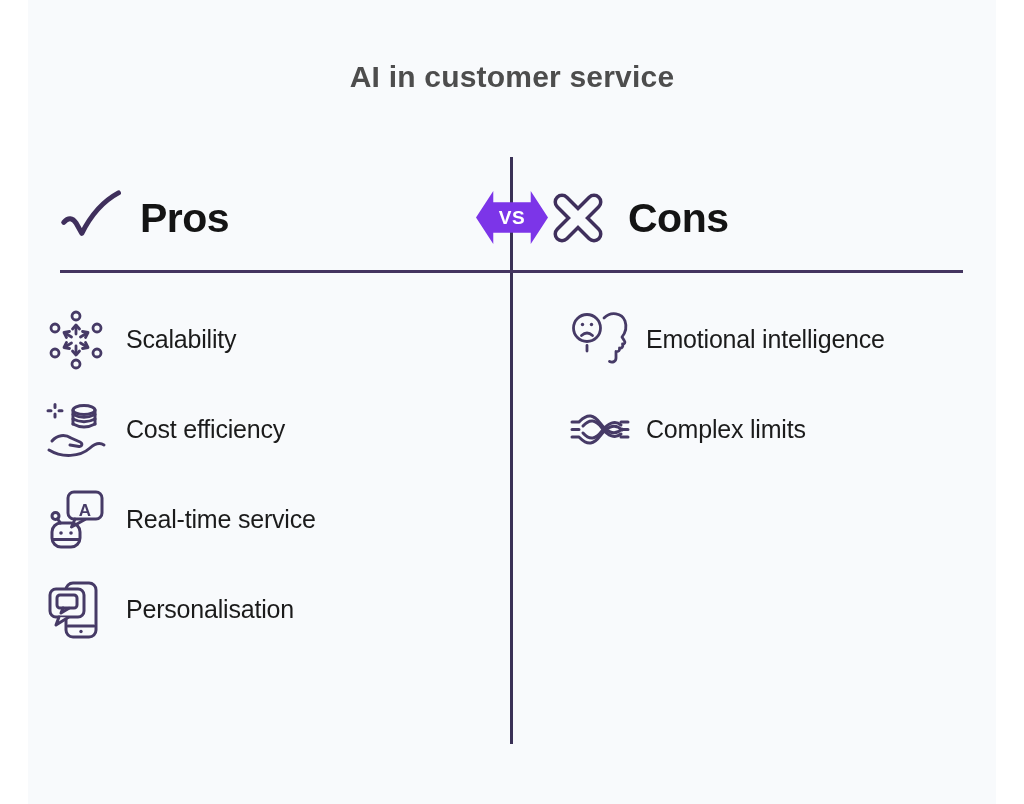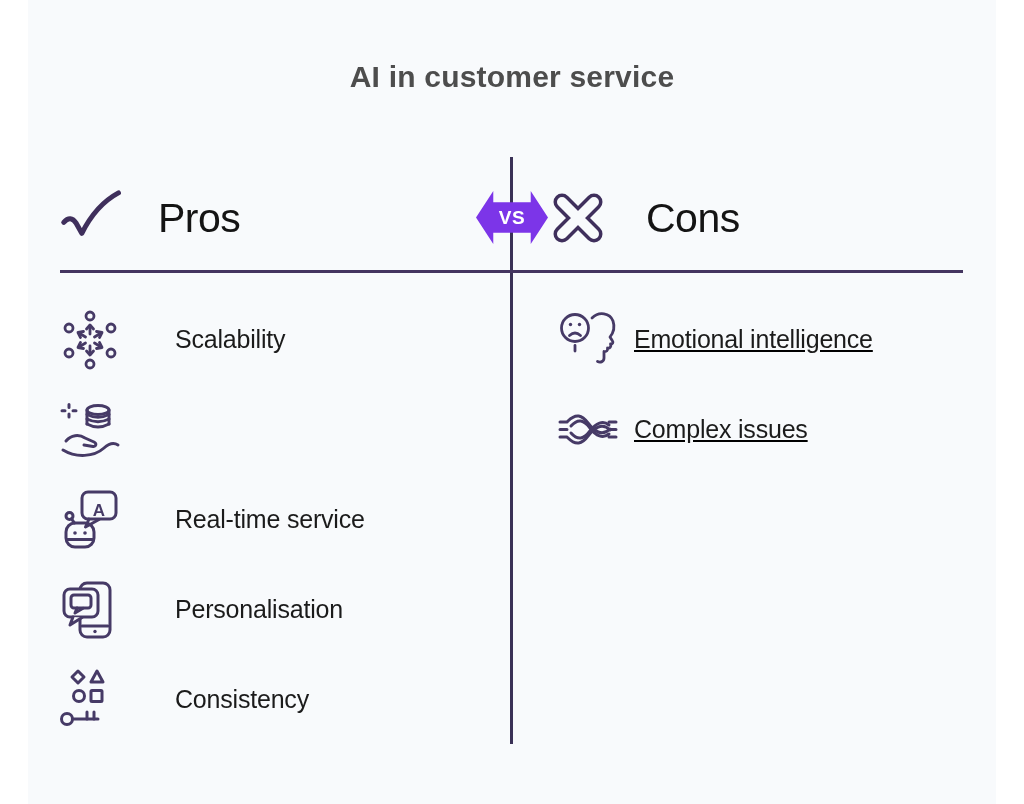--- a/index.html
+++ b/index.html
@@ -10,27 +10,27 @@
   .vline { position:absolute; left:510px; top:157px; width:3px; height:587px; background:#3a3156; z-index:1; }
   .hline { position:absolute; left:60px; top:270px; width:903px; height:3px; background:#443560; z-index:1; }
   .vs-badge { position:absolute; left:476px; top:191px; width:72px; height:53px; z-index:2;
     background:#7c35e8; display:flex; align-items:center; justify-content:center;
     color:#ffffff; font-size:19px; font-weight:700; letter-spacing:0.5px;
     clip-path:polygon(0% 50%,24% 0%,24% 21%,76% 21%,76% 0%,100% 50%,76% 100%,76% 79%,24% 79%,24% 100%); }
   .heading-row { position:absolute; display:flex; align-items:center; height:70px; top:183px; }
   .heading-row.pros { left:54px; }
   .heading-row.cons { left:542px; }
   .heading-icon { width:72px; display:flex; justify-content:center; align-items:center; color:#3f2f5c; }
-  .heading-label { margin-left:32px; font-size:41px; font-weight:400; color:#141414; letter-spacing:-0.5px; }
+  .heading-label { margin-left:14px; font-size:41px; font-weight:700; color:#141414; letter-spacing:-0.5px; }
   .row { position:absolute; display:flex; align-items:center; height:66px; }
   .row .icon { width:72px; display:flex; justify-content:center; align-items:center; color:#463a66; }
   .row.cons-row .icon { width:64px; }
   .row .label { margin-left:14px; font-size:25px; font-weight:500; color:#1b1b1b; letter-spacing:-0.2px; }
-  .pros-row { left:54px;gap:35px; }
-  .cons-row { left:556px;text-decoration:underline; }
+  .pros-row { left:40px; }
+  .cons-row { left:568px; }
   .r1 { top:306px; } .r2 { top:396px; } .r3 { top:486px; } .r4 { top:576px; } .r5 { top:666px; }
   svg { display:block; }
   svg * { vector-effect:none; }
 </style>
 </head>
 <body>
 
 <div class="stage">
   <div class="panel"></div>
 
@@ -95,20 +95,21 @@
         <path d="M29 13 V27"></path>
           <path d="M51 13 V27"></path>
         <path d="M29 27 Q40 33 51 27"></path>
         <path d="M29 17.5 Q40 23 51 17.5"></path>
         <path d="M29 22 Q40 27.5 51 22"></path>
         <path d="M11 7.5 V10.5 M11 17 V20 M4 13.8 H7 M15 13.8 H18"></path>
         <path d="M8 44 C13 38 21 37 27 41 L36 45 C39 46.5 38 50 35 49.5 L26 48"></path>
         <path d="M5 53 C18 61 36 60 46 51 C51 46.5 56 45.5 60 48"></path>
       </svg>
     </span>
+    <span class="label">Cost efficiency</span>
   </div>
 
   <div class="row pros-row r3">
     <span class="icon">
       <svg width="66" height="64" viewBox="0 0 64 64" fill="none" stroke="currentColor" stroke-width="3" stroke-linecap="round" stroke-linejoin="round">
         <rect x="24" y="5" width="34" height="27" rx="6"></rect>
         <path d="M31 32 L27.5 40 L41 32.5"></path>
         <text x="41" y="25" font-size="17" font-weight="700" text-anchor="middle" dominant-baseline="middle" fill="currentColor" stroke="none" font-family="Liberation Sans, sans-serif">A</text>
         <circle cx="11.5" cy="29" r="3.5"></circle>
         <path d="M13.5 31.8 L16.5 36"></path>
@@ -129,35 +130,20 @@
         <circle cx="37" cy="54.5" r="1.7" fill="currentColor" stroke="none"></circle>
         <rect x="6" y="12" width="34" height="28" rx="6" fill="#f8fafc"></rect>
         <path d="M15 40 L12 48 L24 40.5" fill="#f8fafc"></path>
         <rect x="13" y="18" width="20" height="13" rx="3"></rect>
         <path d="M19 31 L17 36 L25 31.3"></path>
       </svg>
     </span>
     <span class="label">Personalisation</span>
   </div>
 
-  <div class="row pros-row r5">
-    <span class="icon">
-      <svg width="64" height="64" viewBox="0 0 64 64" fill="none" stroke="currentColor" stroke-width="3" stroke-linecap="round" stroke-linejoin="round">
-        <path d="M20 4 L26 10 L20 16 L14 10 Z"></path>
-        <path d="M39 4 L45 15 L33 15 Z"></path>
-        <circle cx="21" cy="29" r="5.5"></circle>
-        <rect x="33" y="23.5" width="11" height="11" rx="1"></rect>
-        <circle cx="9" cy="52" r="5.5"></circle>
-        <path d="M14.5 52 H40"></path>
-        <path d="M29 52 V45"></path>
-        <path d="M36 52 V45"></path>
-      </svg>
-    </span>
-    <span class="label">Consistency</span>
-  </div>
 
   <div class="row cons-row r1">
     <span class="icon">
       <svg width="64" height="64" viewBox="0 0 64 64" fill="none" stroke="currentColor" stroke-width="2.8" stroke-linecap="round" stroke-linejoin="round">
         <circle cx="19" cy="21" r="13.5"></circle>
         <circle cx="14.5" cy="17.5" r="1.7" fill="currentColor" stroke="none"></circle>
         <circle cx="23.5" cy="17.5" r="1.7" fill="currentColor" stroke="none"></circle>
         <path d="M13.5 28.5 Q19 23.5 24.5 28.5"></path>
         <path d="M19 38.5 V44"></path>
         <path d="M36 11 C43 4 54 6 57 14 C59 20 58 25 54 30 L56.5 34 C57.5 35.5 56.5 37 55 37 L54.5 37 C55.5 39.5 54 41.5 51.5 41 C52 43.5 50.5 45 48 44.5 L48 51 C48 54.5 44.5 56 41.5 54.5"></path>
@@ -170,17 +156,17 @@
     <span class="icon">
       <svg width="64" height="64" viewBox="0 0 64 64" fill="none" stroke="currentColor" stroke-width="3" stroke-linecap="round" stroke-linejoin="round">
         <path d="M4 25 H11 M4 32.5 H11 M4 40 H11"></path>
         <path d="M53 25 H60 M53 32.5 H60 M53 40 H60"></path>
         <path d="M12 24 C20 16 26 18 32 26 C38 34 46 40 54 32"></path>
         <path d="M12 41 C20 49 26 47 32 39 C38 31 46 25 54 33"></path>
         <path d="M15 29 C22 21 28 23 34 31 C40 39 47 42 53 37"></path>
         <path d="M15 36 C22 44 28 42 34 34 C40 26 47 23 53 28"></path>
       </svg>
     </span>
-    <span class="label">Complex issues</span>
+    <span class="label">Complex limits</span>
   </div>
 
 
 </div>
 
 </body></html>

